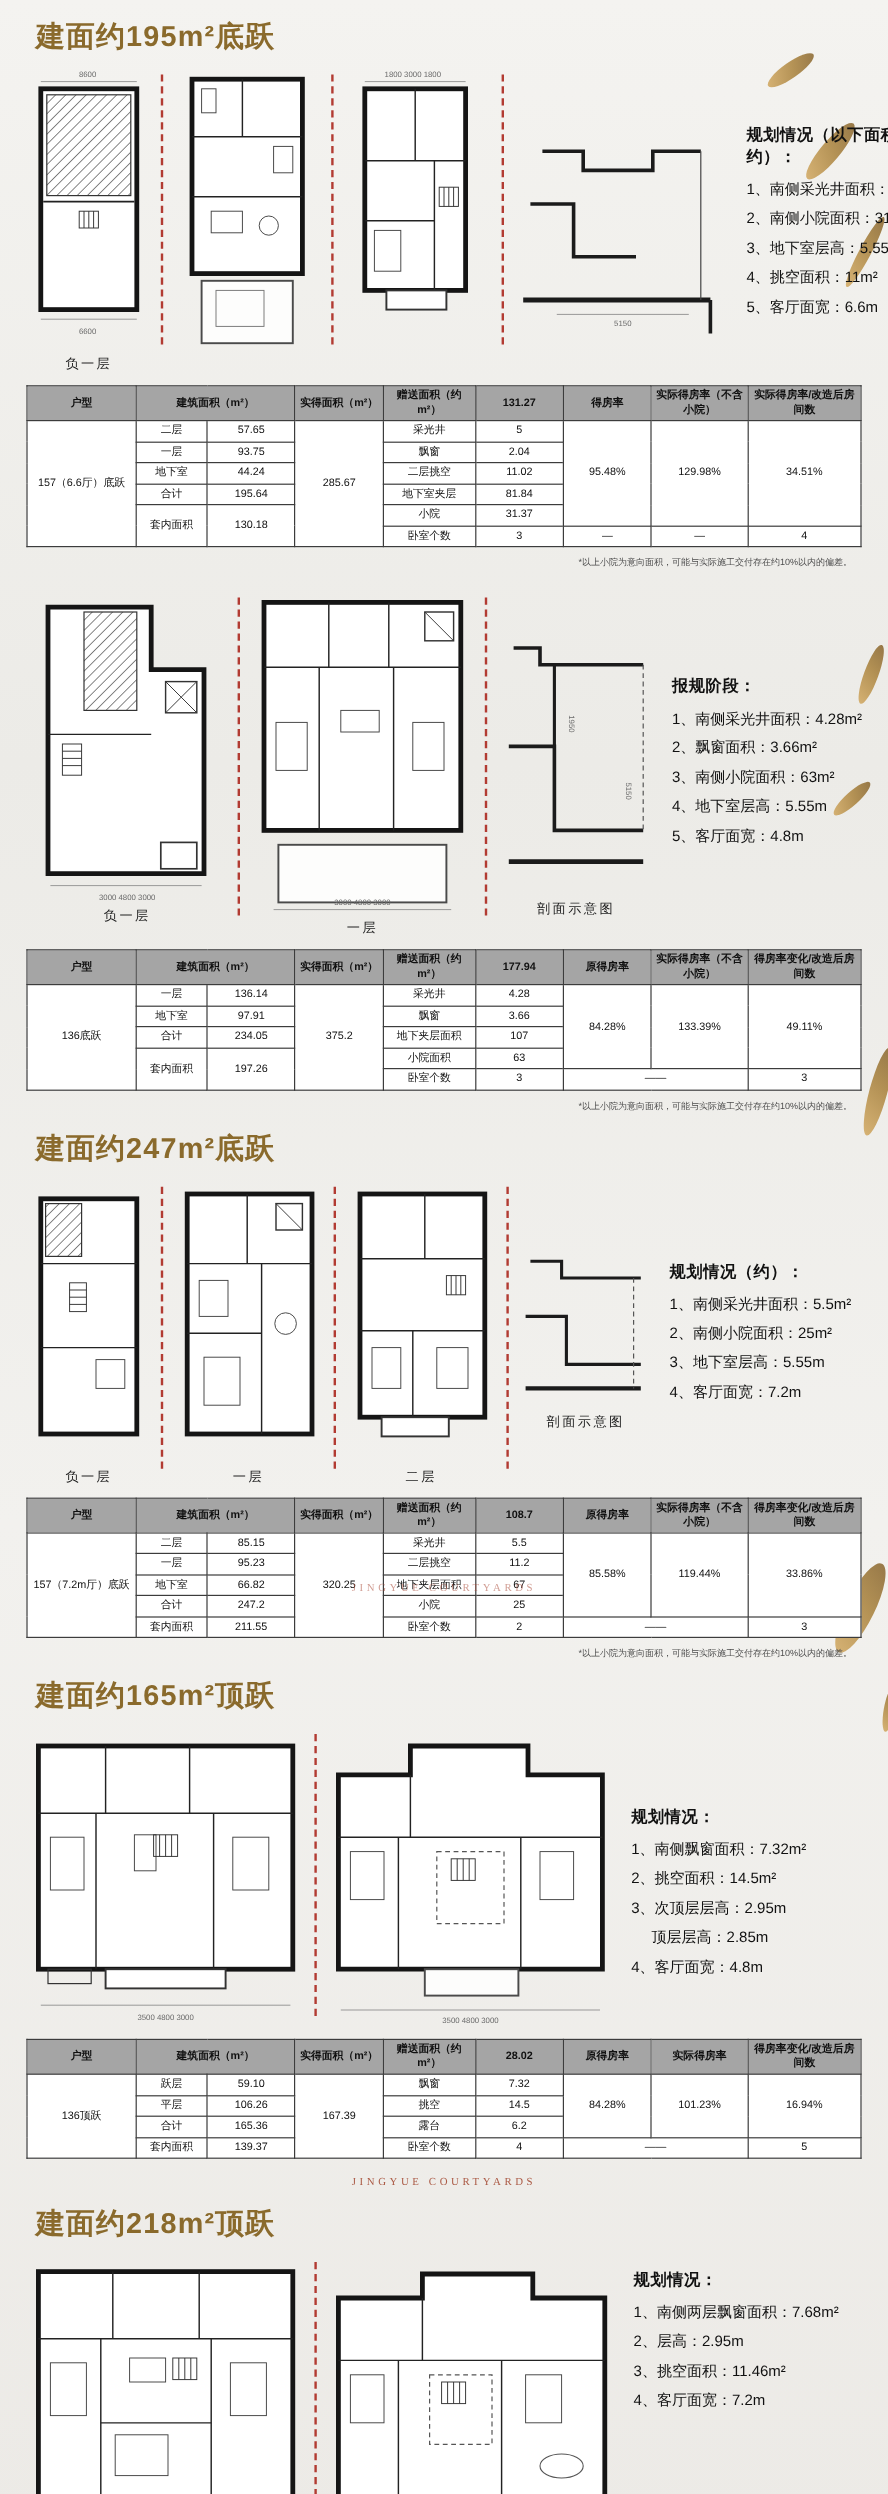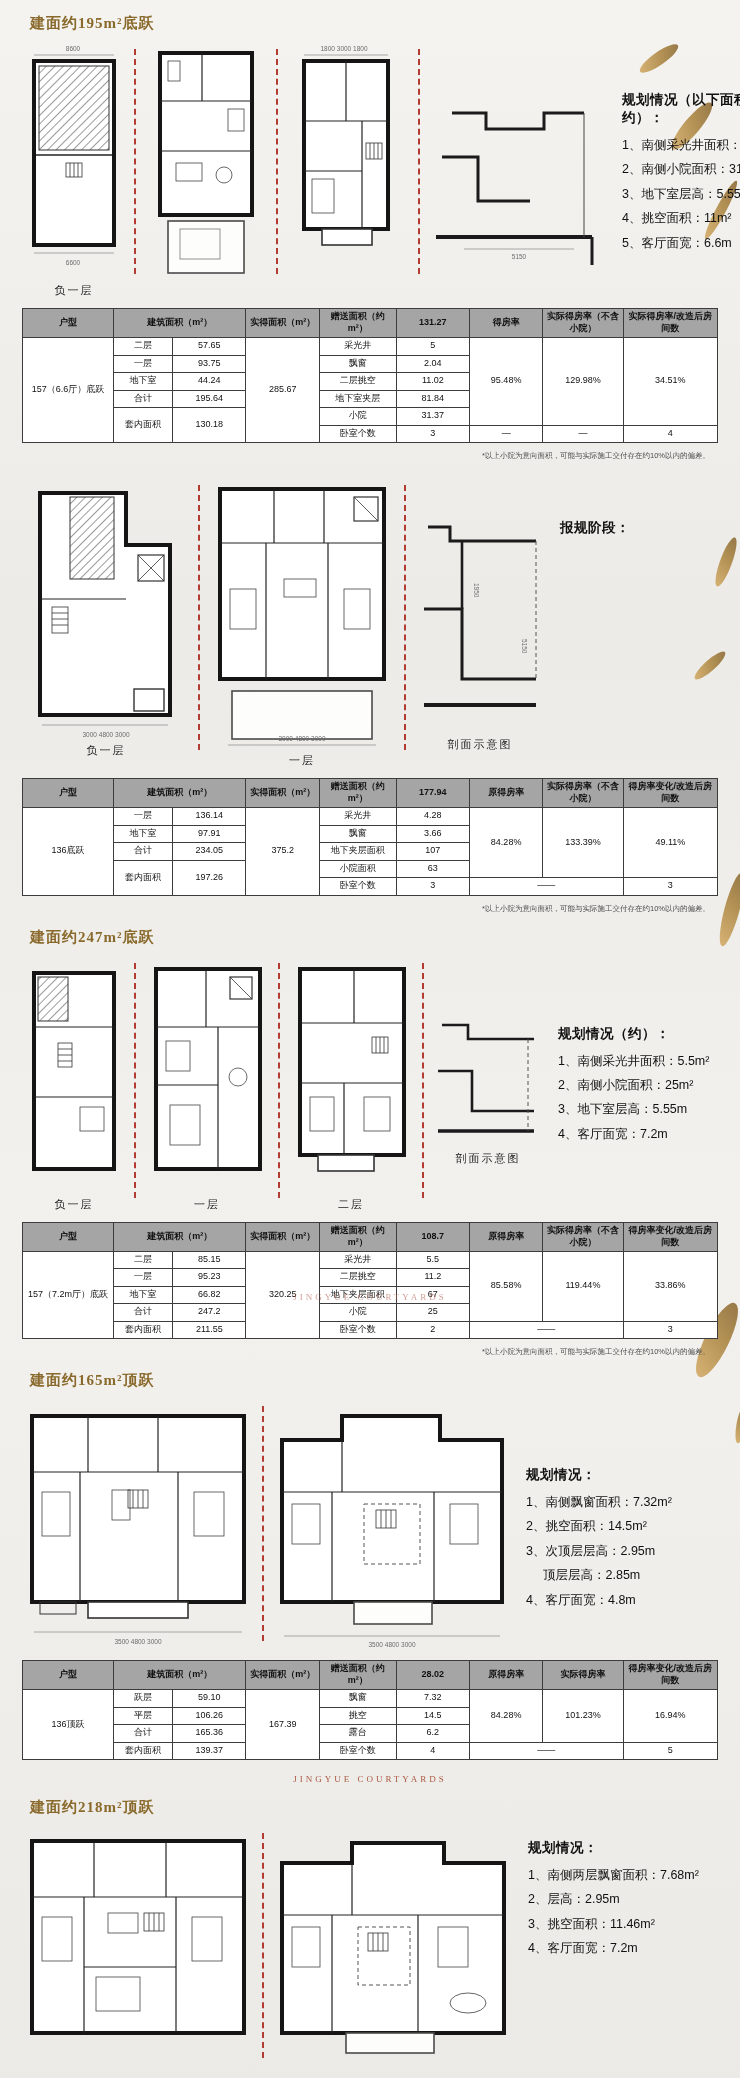--- a/index.html
+++ b/index.html
@@ -13,25 +13,24 @@
     position:relative;
     width:740px;
     min-height:2078px;
     overflow:hidden;
     background:linear-gradient(180deg,#f4f3f0 0%,#ecebe7 30%,#f2f1ee 60%,#eceae6 100%);
   }
   
   .sec{position:relative;padding-top:14px;}
   .sec-title{
     margin:0 0 6px 30px;
-    font-size:15px;
+    font-size:24px;
     font-weight:bold;
     color:#8a6a2c;
     letter-spacing:1px;
-    font-family:Liberation Serif, serif;
   }
   
   .plans{
     display:flex;
     align-items:flex-start;
     padding:4px 12px 0 18px;
   }
   .plan{display:flex;flex-direction:column;align-items:center;}
   .plan svg{display:block;}
   .plan-label{
@@ -371,22 +370,29 @@
           <line x1="52" y1="32" x2="52" y2="100" stroke="#1b1b1b" stroke-width="2.6"></line>
           <path d="M14,100 h38 v70 h74" fill="none" stroke="#1b1b1b" stroke-width="3"></path>
           <line x1="126" y1="32" x2="126" y2="170" stroke="#555" stroke-width="1" stroke-dasharray="4 3"></line>
           <text class="dimtext-v" x="64" y="74" transform="rotate(90 64 74)">1950</text>
           <text class="dimtext-v" x="112" y="130" transform="rotate(90 112 130)">5150</text>
           <line x1="14" y1="196" x2="126" y2="196" stroke="#1b1b1b" stroke-width="4"></line>
         </svg>
         <div class="plan-label">剖面示意图</div>
       </div>
 
-      <div class="specs" style="margin-top:40px">
+      <div class="specs" style="margin-top:71px">
         <div class="specs-heading">报规阶段：</div>
+        <ul>
+          <li>1、南侧采光井面积：4.28m²</li>
+          <li>2、飘窗面积：3.66m²</li>
+          <li>3、南侧小院面积：63m²</li>
+          <li>4、地下室层高：5.55m</li>
+          <li>5、客厅面宽：4.8m</li>
+        </ul>
       </div>
     </div>
 
     <div class="table-host">
         <table class="spec-table">
           <colgroup>
             <col style="width: 13%;">
             <col style="width: 8.5%;">
             <col style="width: 10.5%;">
             <col style="width: 10.5%;">

